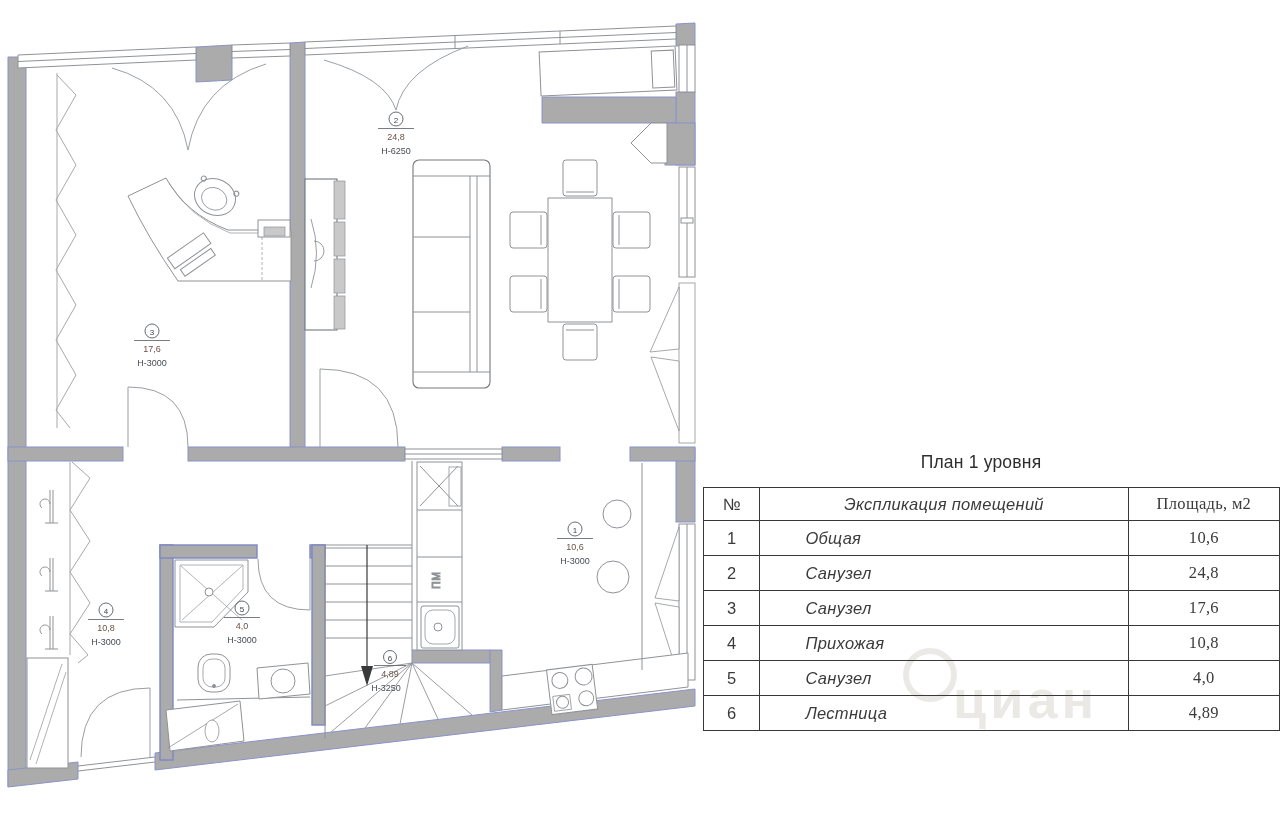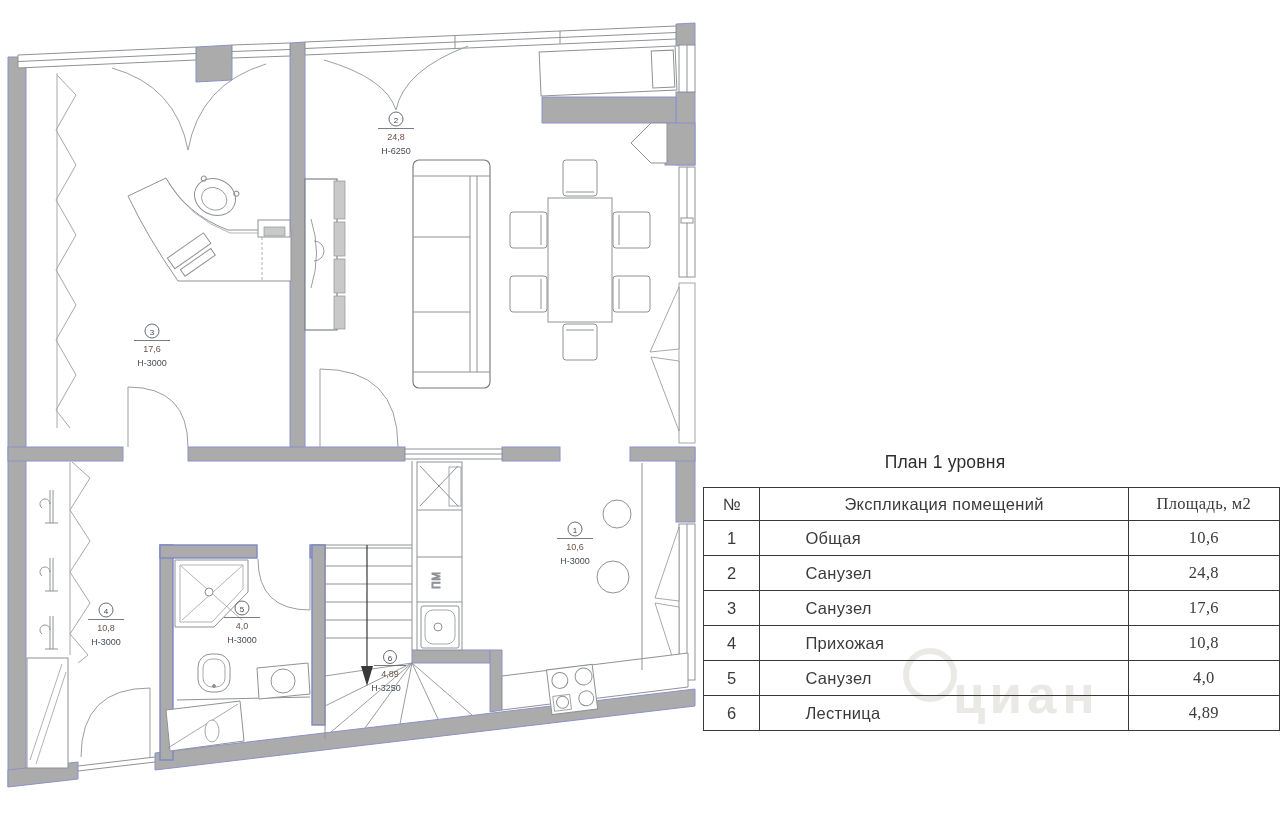--- a/index.html
+++ b/index.html
@@ -4,38 +4,38 @@
 <style>
   html,body{margin:0;padding:0;background:#ffffff;}
   .canvas{position:relative;width:1280px;height:818px;background:#fff;overflow:hidden;
           font-family:"Liberation Sans",sans-serif;}
   svg text{font-family:"Liberation Sans",sans-serif;}
   .lbl{font-size:9px;fill:#474c55;text-anchor:middle;}
   .lbl-area{fill:#6b5147;}
   .lbl-num{font-size:8px;fill:#3f444c;text-anchor:middle;}
   .pm-text{font-size:10px;fill:#6f757c;text-anchor:middle;letter-spacing:1px;}
   
-  .plan-title{position:absolute;left:820px;top:452px;width:250px;text-align:center;
+  .plan-title{position:absolute;left:856px;top:452px;width:250px;text-align:center;
               font-size:17.5px;color:#2e2e2e;letter-spacing:0.2px;}
   .legend{position:absolute;left:703px;top:487px;border-collapse:collapse;}
   .legend td{border:1.6px solid #383838;color:#3b3b3b;font-size:16.5px;
              letter-spacing:0.3px;background:transparent;padding:0;}
   .legend .c-num{width:60px;text-align:center;}
-  .legend .c-name{width:352px;text-align:left;padding-left:45px;}
+  .legend .c-name{width:352px;text-align:left;padding-left:45px;font-style:italic;}
   .legend .c-area{width:160px;text-align:center;font-family:Liberation Serif, serif;}
   .legend tr{height:35px;}
   .legend tr.hdr{height:33px;}
   .legend tr.hdr td{text-align:center;padding-left:0;}
   
   .wm{position:absolute;left:895px;top:640px;width:260px;height:100px;opacity:0.28;
       pointer-events:none;z-index:0;}
   .wm .wm-ring{position:absolute;left:8px;top:8px;width:42px;height:42px;border:6px solid #b9b4a8;
       border-radius:50%;}
   .wm .wm-text{position:absolute;left:58px;top:28px;font-size:54px;color:#b9b4a8;
-      letter-spacing:4px;font-weight:bold;font-family:Liberation Mono, monospace;}
+      letter-spacing:4px;font-weight:bold;}
   .legend-wrap{position:relative;z-index:1;}
 </style>
 </head>
 <body>
 
 <div class="canvas">
 
   <div class="wm">
     <div class="wm-ring"></div>
     <div class="wm-text">циан</div>

